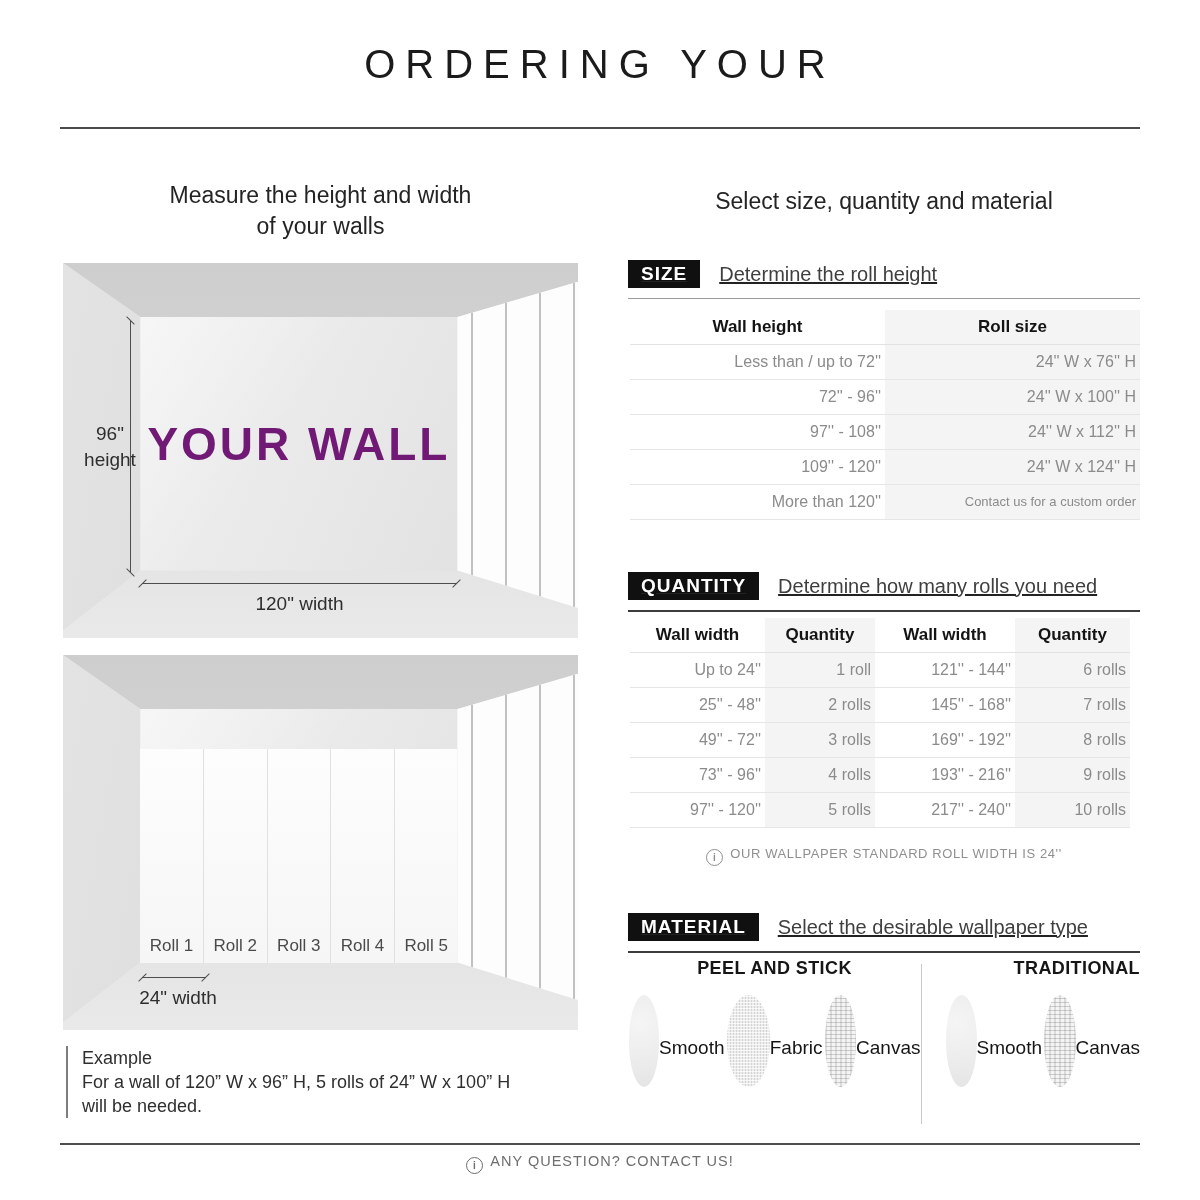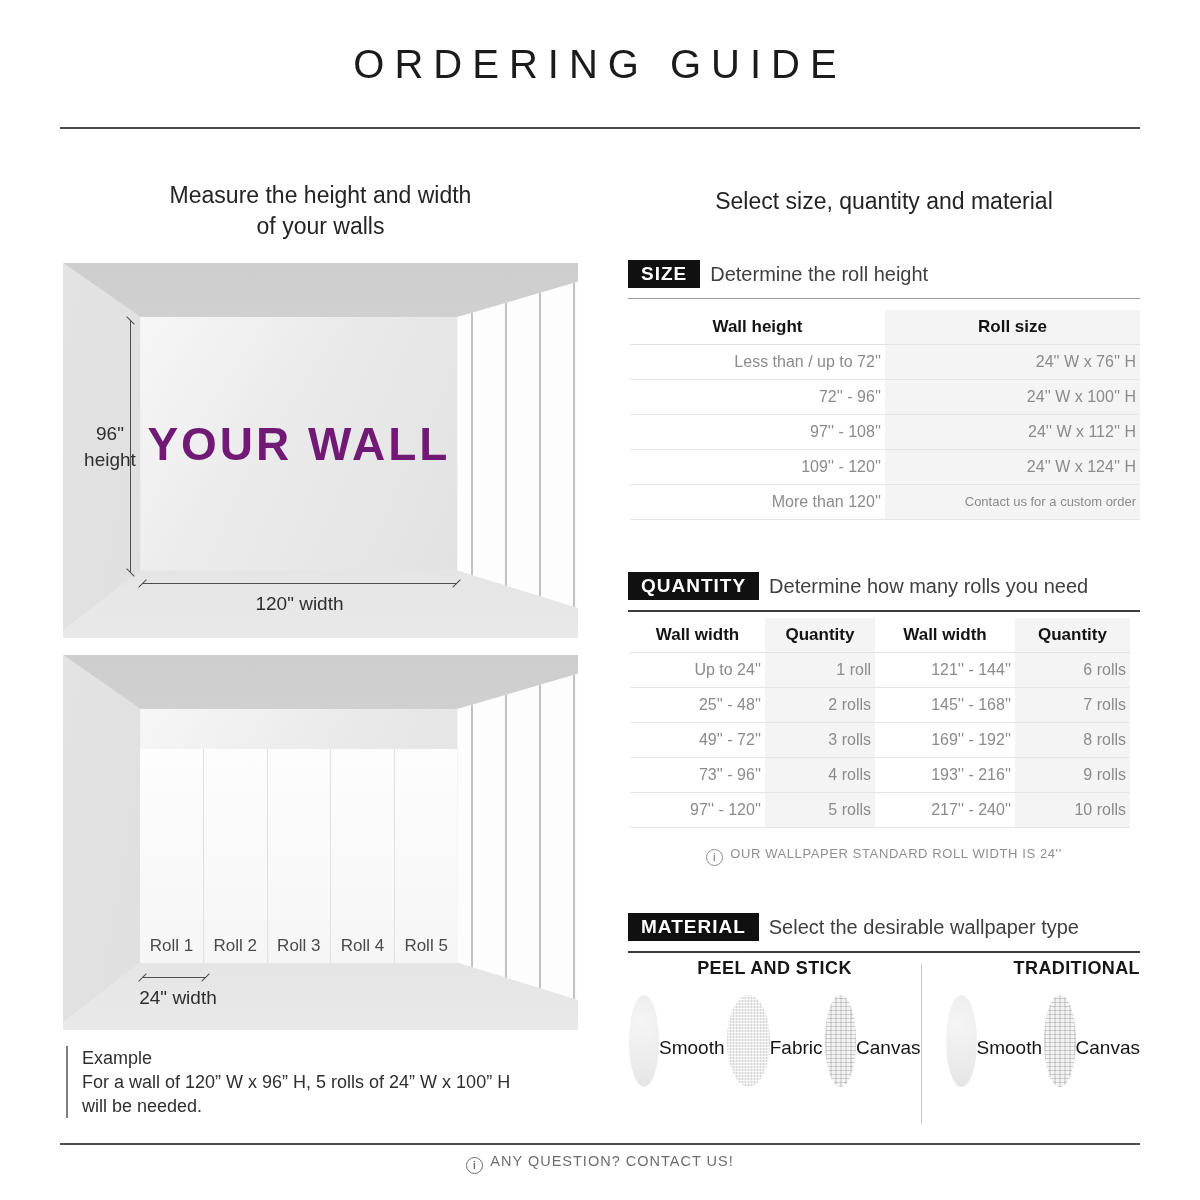--- a/index.html
+++ b/index.html
@@ -64,21 +64,21 @@
   .dim-24::before { left:0; } .dim-24::after { right:0; }
   .dim-24-label { position:absolute; left:55px; top:332px; width:120px; text-align:center;
     font-size:19px; color:#2e2e2e; }
 
   
   .example { position:absolute; left:66px; top:1046px; width:470px; border-left:2px solid #7d7d7d;
     padding-left:14px; font-size:18px; line-height:24px; color:#2f2f2f; }
 
   
   .sec-head { position:absolute; left:628px; width:512px; display:flex; align-items:center;
-    gap:10px; padding-bottom:10px; box-sizing:border-box; }
+    gap:19px; padding-bottom:10px; box-sizing:border-box;text-decoration:underline; }
   .sec-head.size { top:260px; border-bottom:1px solid #9c9c9c; }
   .sec-head.qty  { top:572px; border-bottom:2px solid #3c3c3c; }
   .sec-head.mat  { top:913px; border-bottom:2px solid #3c3c3c; }
   .badge { background:#101010; color:#ffffff; font-size:19px; font-weight:600; letter-spacing:1px;
     padding:3px 13px; }
   .sec-title { font-size:20px; color:#3f3f3f; }
 
   table.data-table { position:absolute; border-collapse:collapse; table-layout:fixed; }
   .data-table th { font-size:17px; font-weight:700; color:#141414; padding:7px 4px; text-align:center;
     border-bottom:1px solid #e2e2e2; }
@@ -118,21 +118,21 @@
   
   .footer-divider { position:absolute; left:60px; top:1143px; width:1080px; height:2px; background:#4f4f4f; }
   .footer-note { position:absolute; left:0; top:1153px; width:100%; text-align:center;
     font-size:14.5px; letter-spacing:1px; color:#6e6e6e; }
 </style>
 </head>
 <body>
 
 <div class="page">
 
-  <h1 class="page-title">ORDERING GUIDE</h1>
+  <h1 class="page-title">ORDERING YOUR</h1>
   <div class="top-divider"></div>
 
   <h2 class="col-heading left-heading">
     <span>Measure the height and width</span><br>
     <span>of your walls</span>
   </h2>
 
   <div class="room room1">
     <div class="wall-back"></div>
     <div class="layer ceiling"></div>

